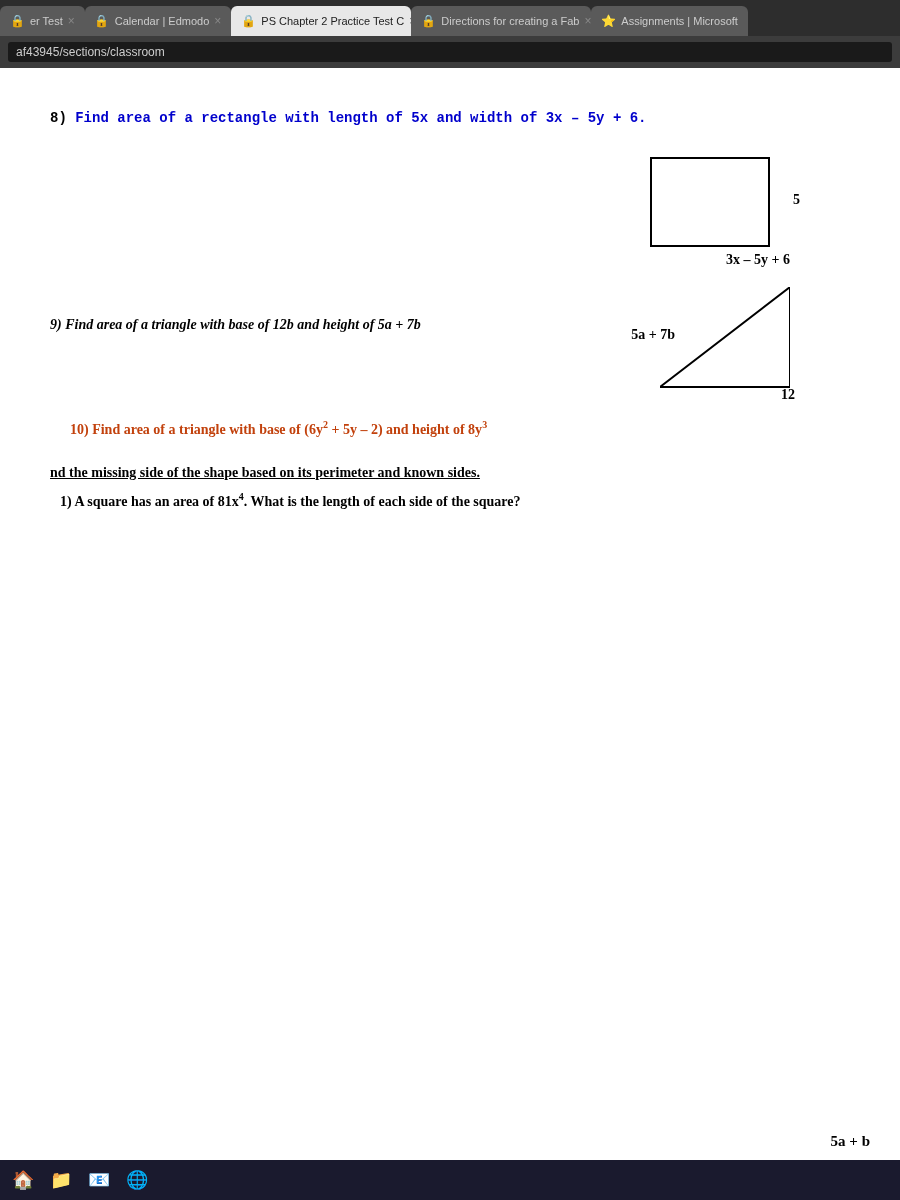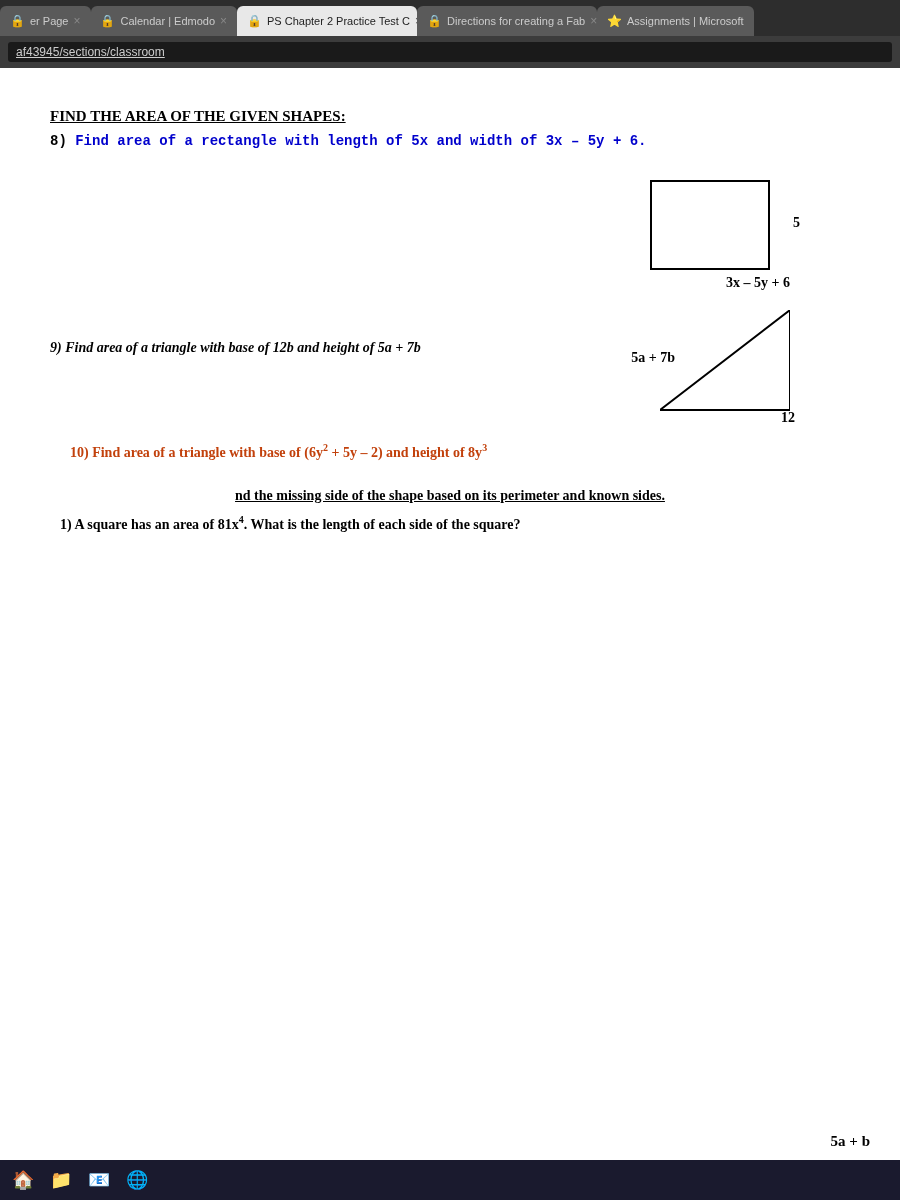--- a/index.html
+++ b/index.html
@@ -76,21 +76,20 @@
 
     .address-bar {
       flex: 1;
       background: #1a1a1a;
       border-radius: 3px;
       padding: 3px 8px;
       font-size: 12px;
       color: #ccc;
       border: none;
       outline: none;
-      text-decoration: underline;
     }
 
     
     .page-content {
       background: #e8e8e8;
       width: 100%;
       height: calc(1200px - 68px);
       overflow: hidden;
       position: relative;
     }
@@ -219,21 +218,20 @@
       line-height: 1.5;
       padding-left: 20px;
     }
 
     .section-heading-2 {
       font-size: 14px;
       font-weight: bold;
       text-decoration: underline;
       margin-bottom: 8px;
       color: #000;
-      text-align: center;
     }
 
     .problem-11 {
       font-size: 14px;
       font-weight: bold;
       color: #000;
       margin-bottom: 40px;
       line-height: 1.6;
       padding-left: 10px;
     }
@@ -337,21 +335,21 @@
       color: #000;
     }
   </style>
 </head>
 <body>
 
 <div class="browser-chrome">
   <div class="tab-bar">
     <div class="tab">
       <span class="tab-icon">🔒</span>
-      <span>er Page</span>
+      <span>er Test</span>
       <span class="tab-close">×</span>
     </div>
     <div class="tab">
       <span class="tab-icon">🔒</span>
       <span>Calendar | Edmodo</span>
       <span class="tab-close">×</span>
     </div>
     <div class="tab active">
       <span class="tab-icon">🔒</span>
       <span>PS Chapter 2 Practice Test C</span>
@@ -368,21 +366,20 @@
     </div>
   </div>
   <div class="address-bar-row">
     <input class="address-bar" type="text" value="af43945/sections/classroom" style="">
   </div>
 </div>
 
 <div class="page-content">
   <div class="document-area">
 
-    <div class="section-heading">FIND THE AREA OF THE GIVEN SHAPES:</div>
 
     <div class="problem">
       <span>8) <span class="colored">Find area of a rectangle with length of 5x and width of 3x – 5y + 6.</span></span>
     </div>
 
     <div class="diagram-area">
       <div class="rect-diagram"></div>
       <div class="rect-label-right">5</div>
       <div class="rect-label-bottom">3x – 5y + 6</div>
     </div>

